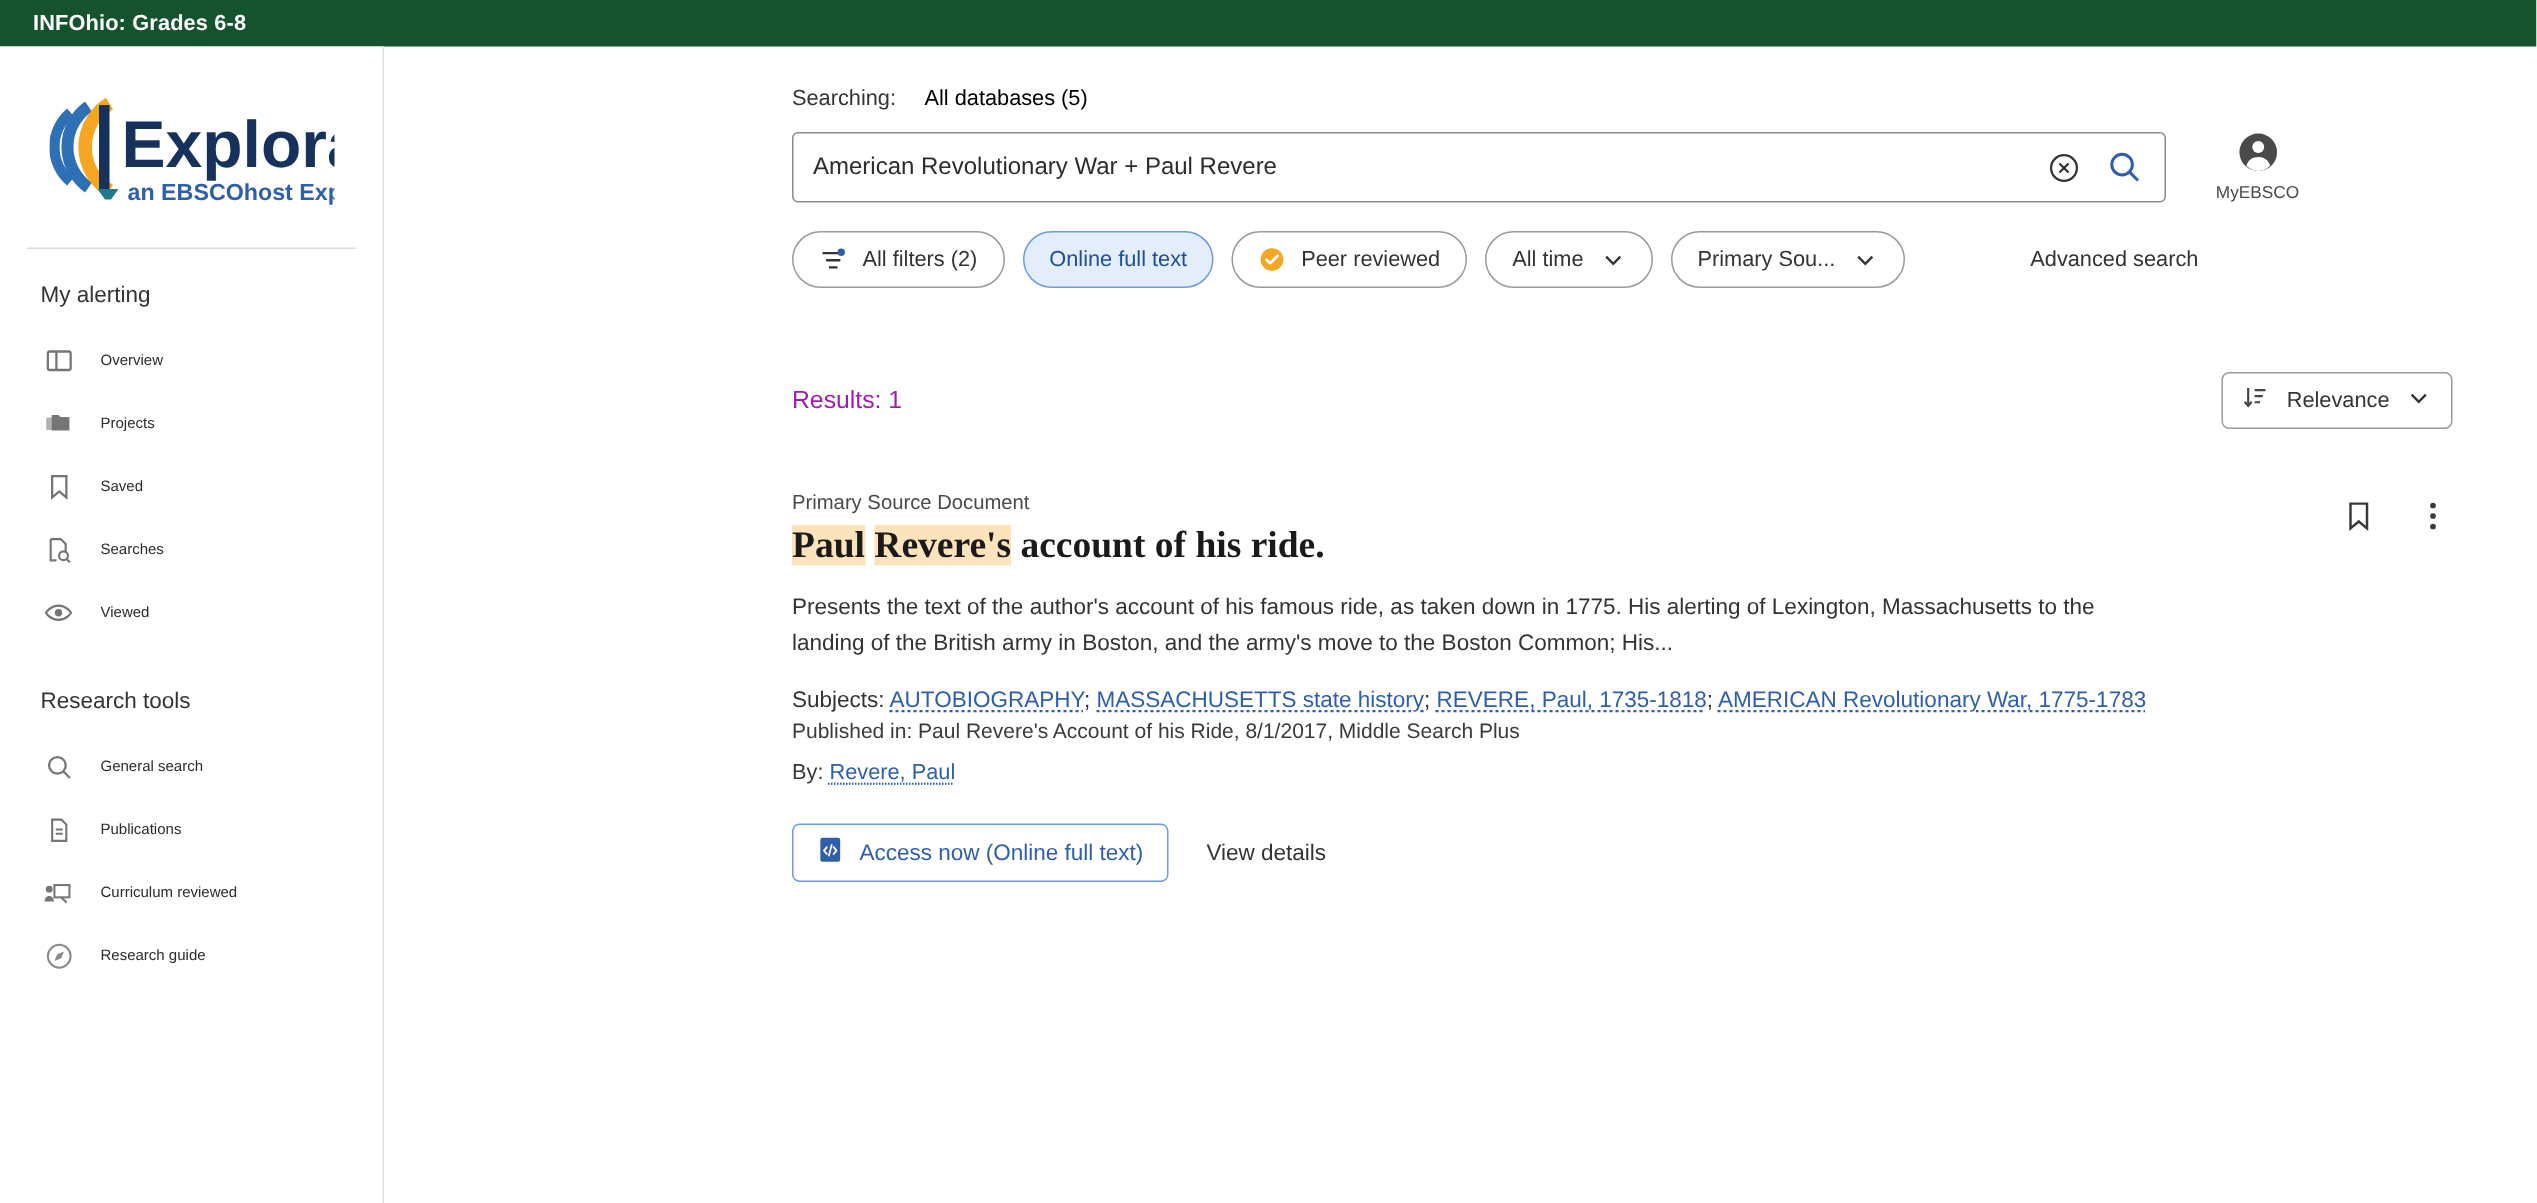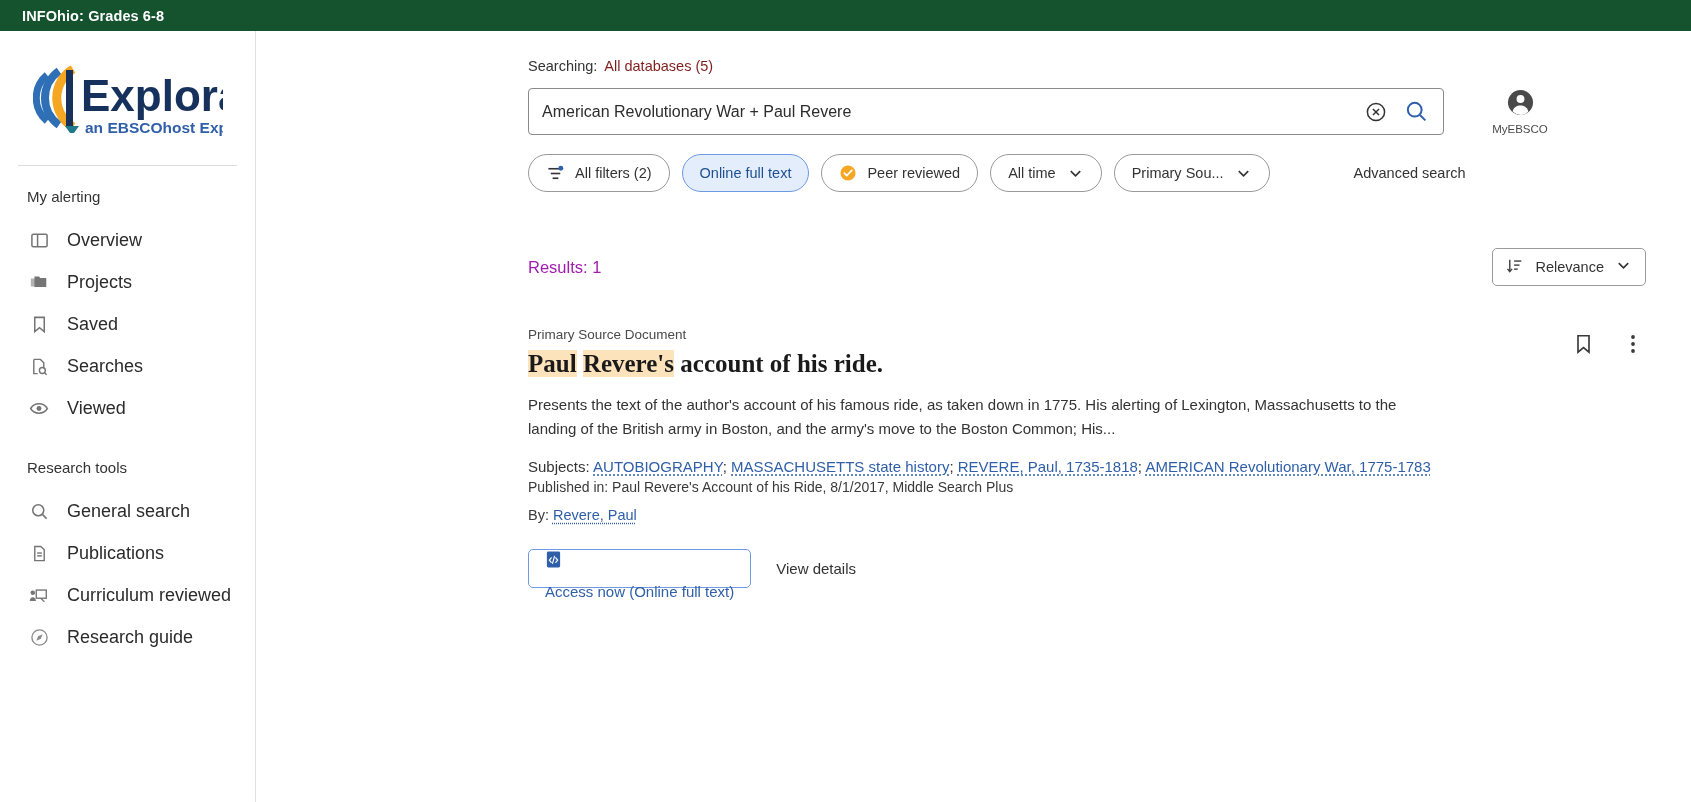--- a/index.html
+++ b/index.html
@@ -61,46 +61,47 @@
     color: #2a2a2a;
     font-size: 15px;
   }
   .sb-icon {
     width: 22px; height: 22px;
     margin-right: 17px;
     display: flex; align-items: center; justify-content: center;
     color: #757575;
     flex-shrink: 0;
   }
-  .sb-label { font-size: 18px; color: #2b2b2b; }
+  .sb-label { font-size: 10px; color: #2b2b2b; }
 
   
   .main {
     flex: 1;
     padding: 27px 0 0 0;
     overflow: hidden;
     position: relative;
   }
-  .inner { padding-left: 272px; padding-right: 12px; }
+  .inner { padding-left: 272px; padding-right: 23px; }
 
   .searching-line {
     font-size: 14.5px;
     color: #333;
     margin-bottom: 14px;
     display: flex;
     gap: 7px;
     align-items: baseline;
   }
   .searching-link {
-    color: #7f1d1d;
+    color: #000000;
     text-decoration: none;
     cursor: pointer;
-  }
-
-  .search-row { display: flex; align-items: center; gap: 15px; }
+    margin-left: 12px;
+  }
+
+  .search-row { display: flex; align-items: center; gap: 0; }
   .searchbox {
     width: 916px;
     height: 47px;
     border: 1px solid #8a8a8a;
     border-radius: 4px;
     display: flex;
     align-items: center;
     padding: 0 12px 0 13px;
     background: #fff;
   }
@@ -264,26 +265,25 @@
     margin-top: 26px;
   }
   .access-btn {
     height: 39px;
     border: 1px solid #6d9ae0;
     border-radius: 5px;
     background: #fff;
     color: #2f5fa8;
     font-size: 15px;
     display: flex;
-    align-items: flex-start;
+    align-items: center;
     padding: 0 16px;
     gap: 11px;
     cursor: pointer;
     font-family: "Liberation Sans", sans-serif;
-    flex-direction: column;
   }
   .view-details {
     font-size: 15px;
     color: #333;
     cursor: pointer;
     background: none; border: none;
     font-family: "Liberation Sans", sans-serif;
   }
 </style>
 </head>

